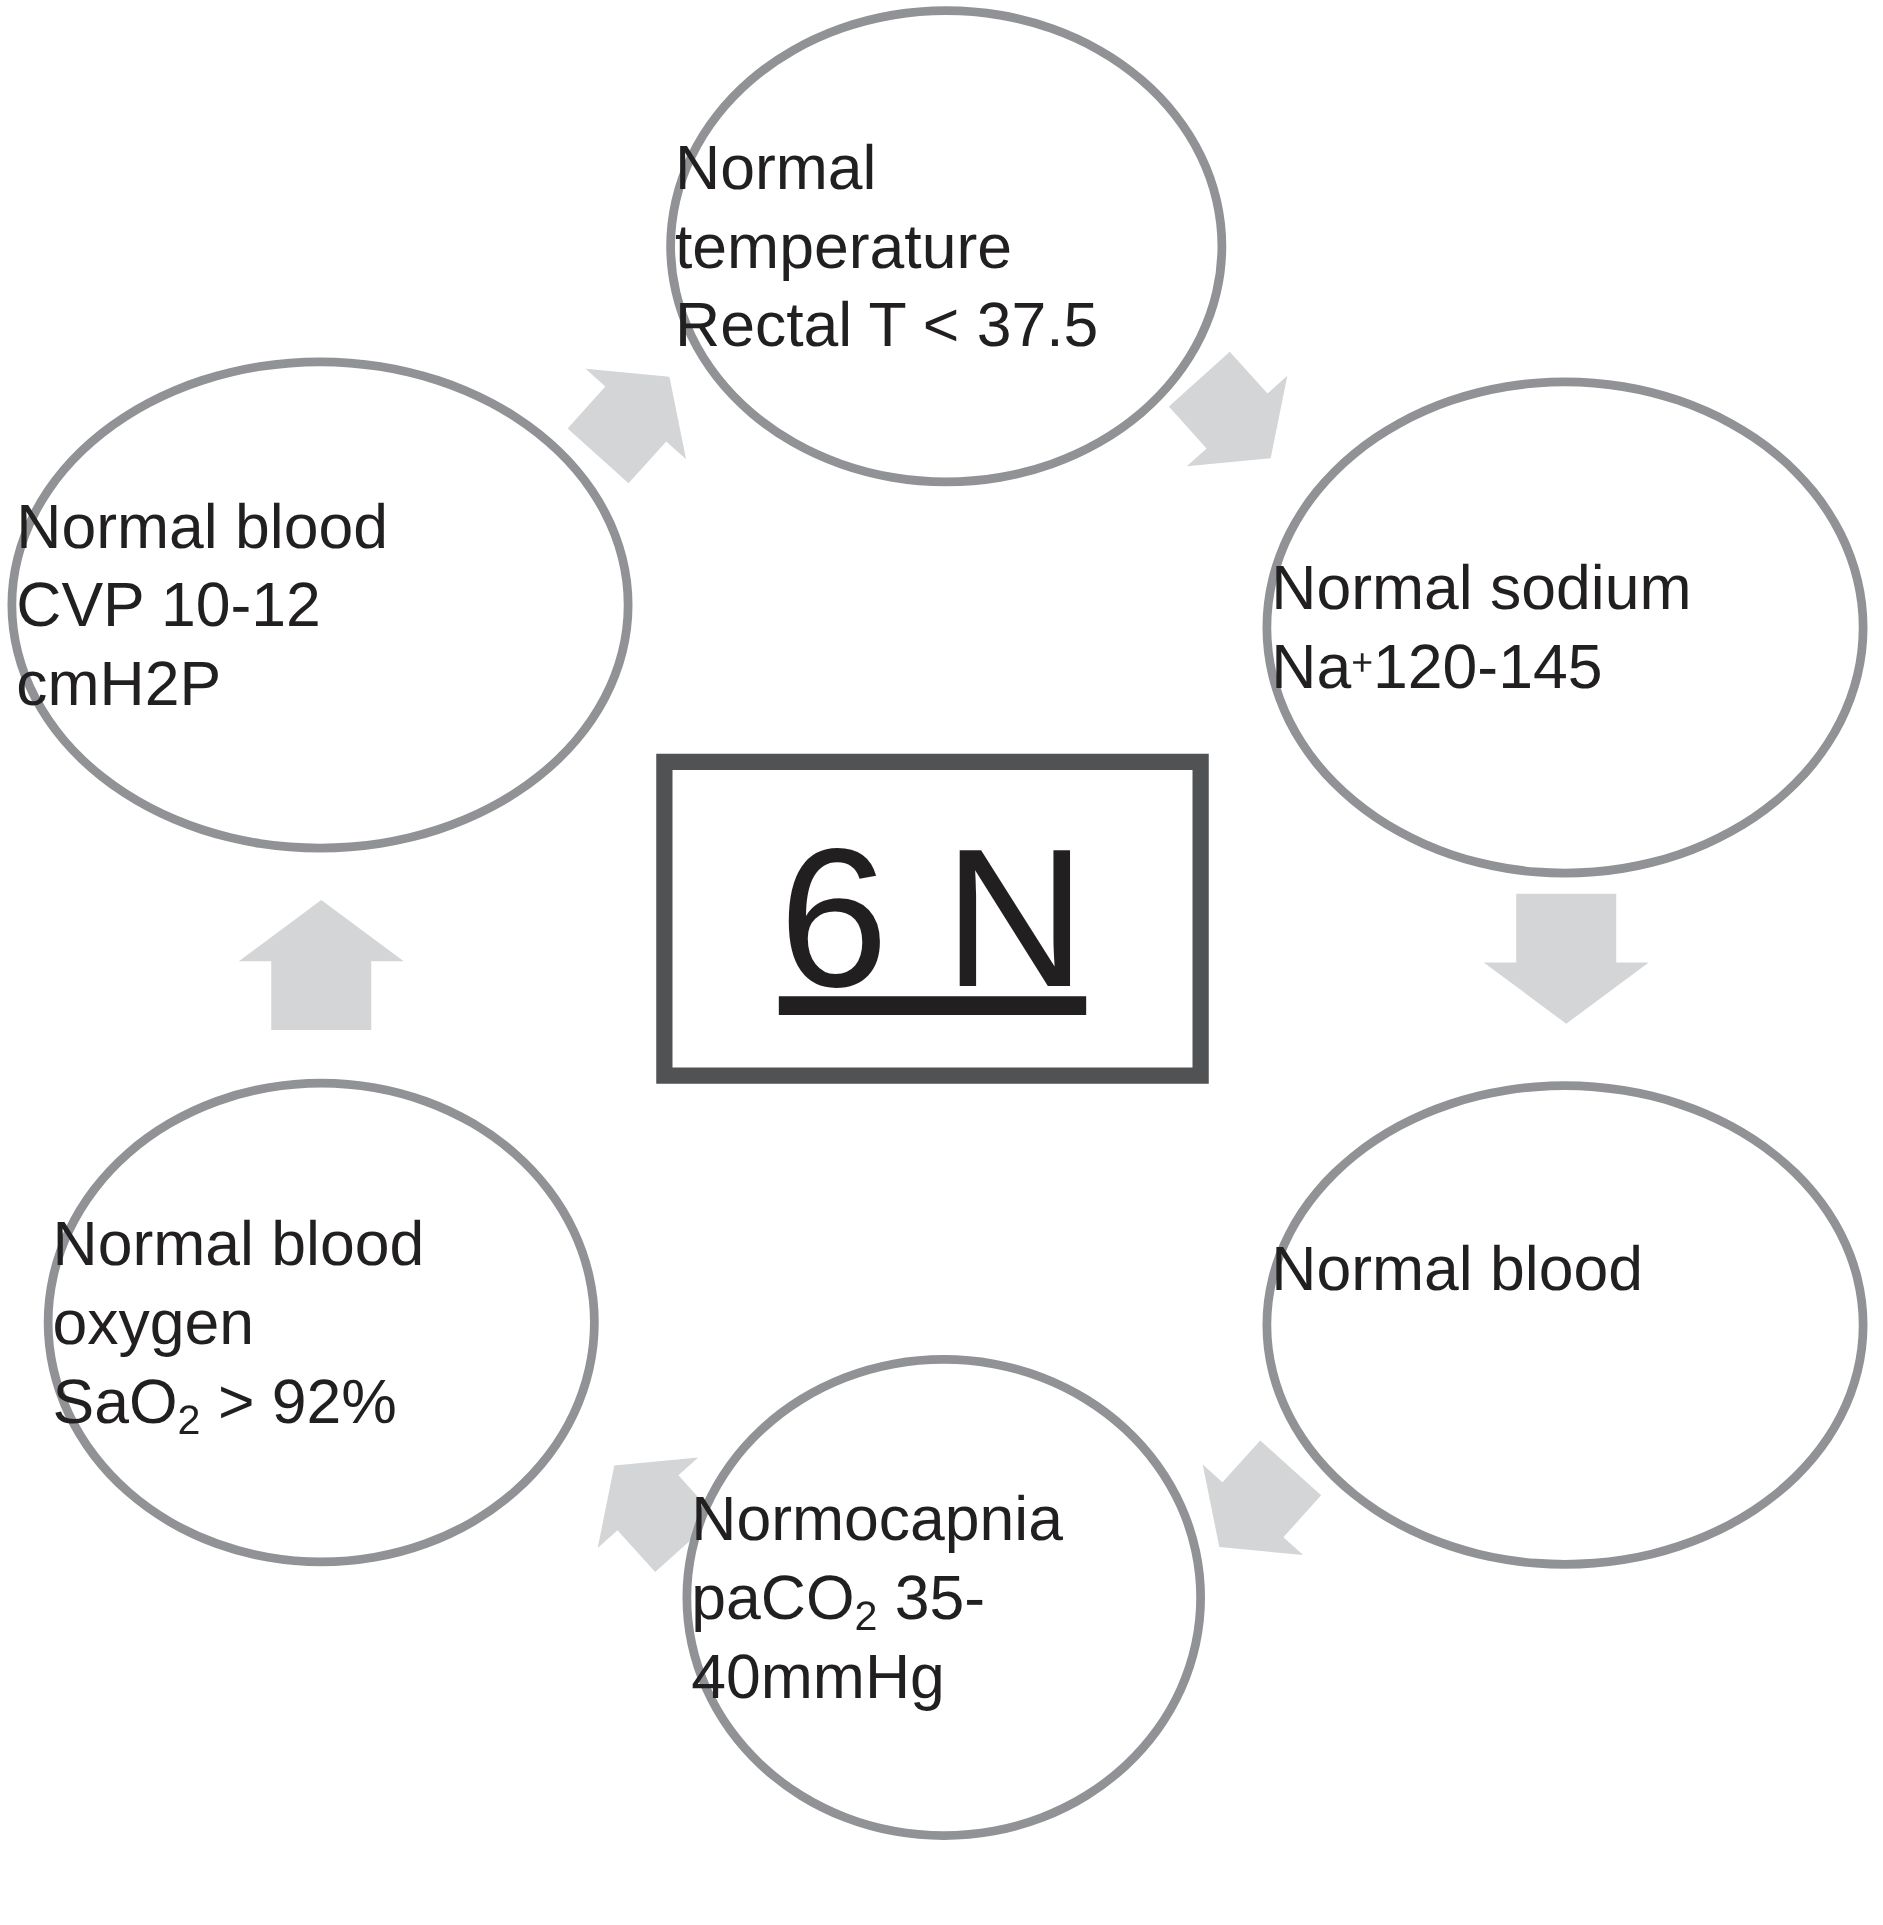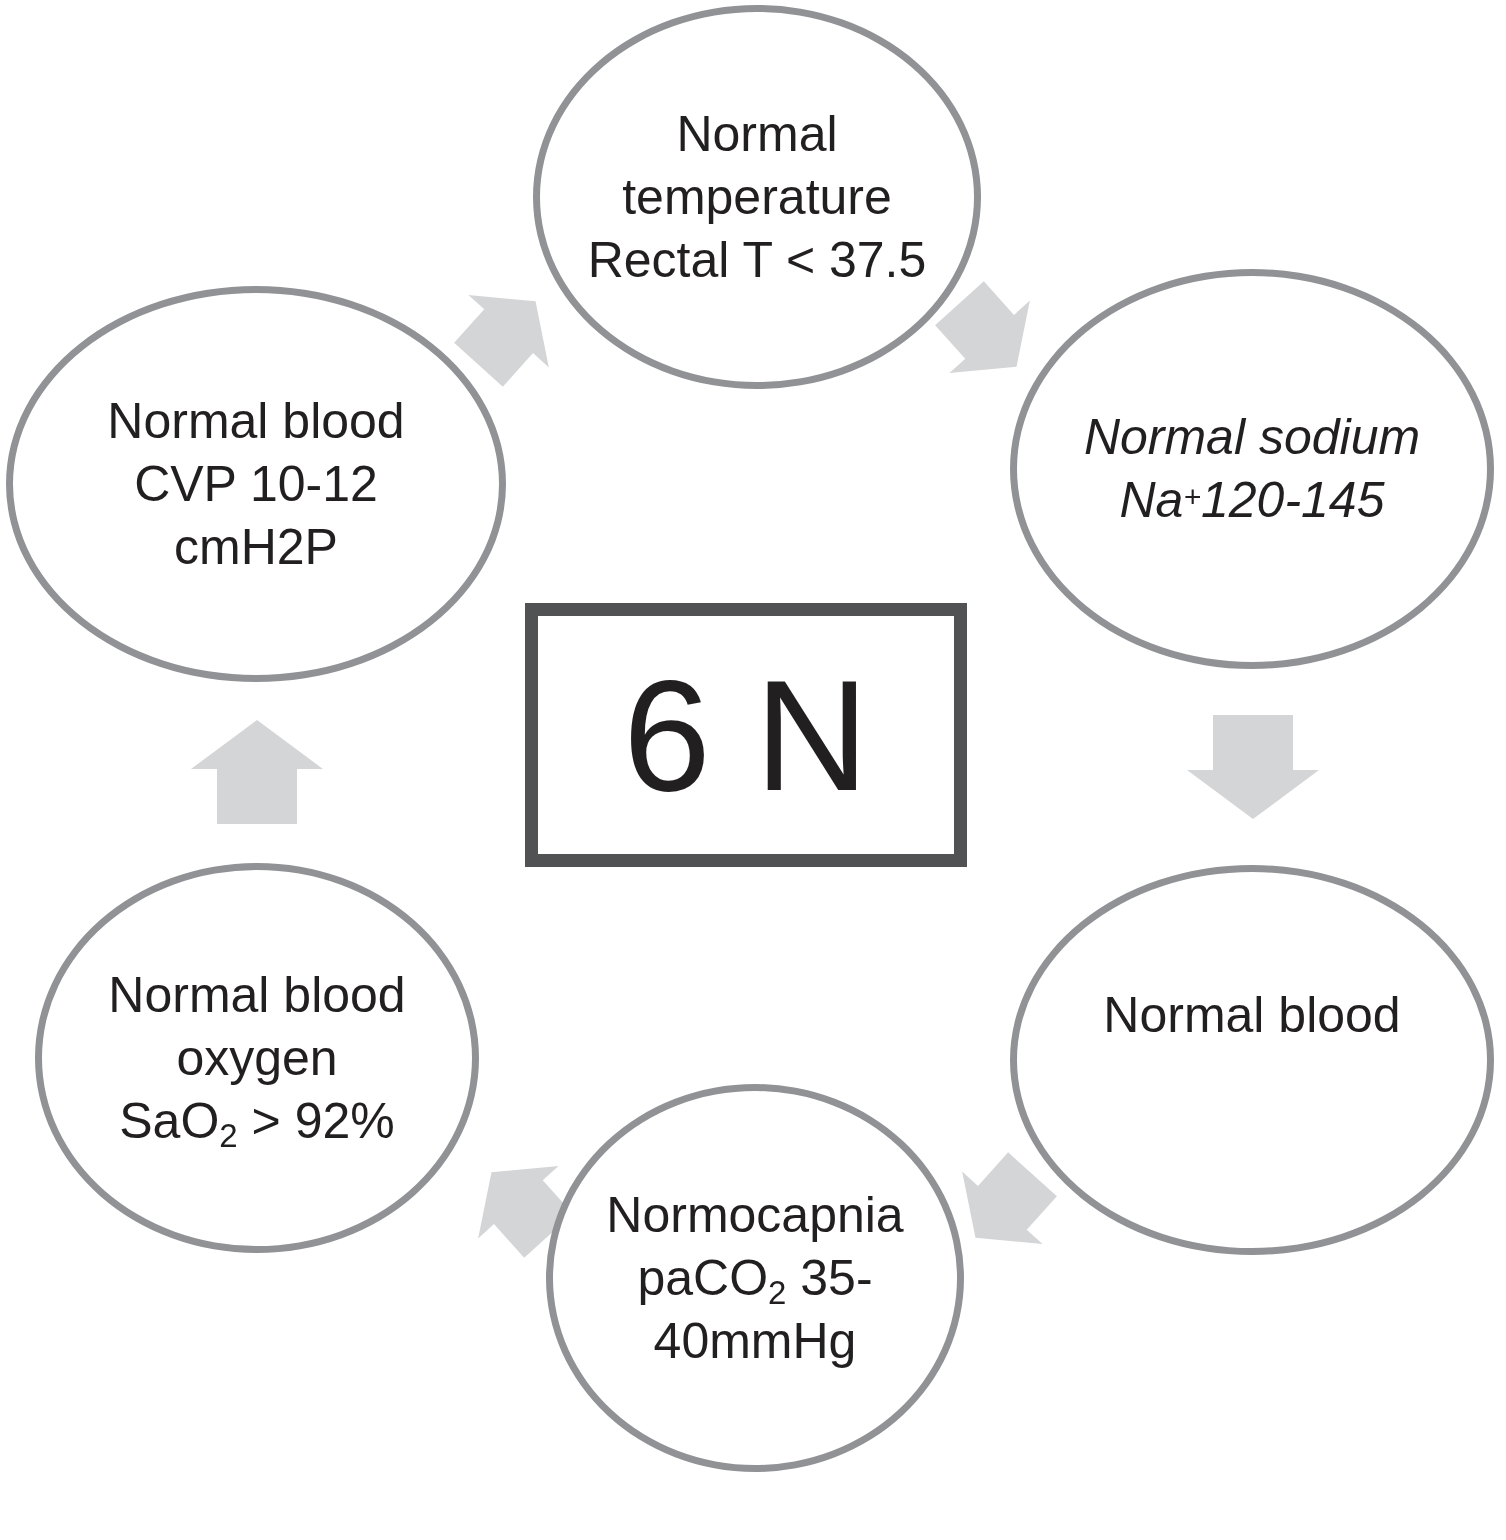--- a/index.html
+++ b/index.html
@@ -28,27 +28,26 @@
   }
   .circle {
     position: absolute;
     box-sizing: border-box;
     border: 7px solid var(--circle-stroke, #909295);
     border-radius: 50%;
     background: #ffffff;
     display: flex;
     align-items: center;
     justify-content: center;
-    text-align: center;
     font-size: 50px;
     line-height: 63px;
   }
   .circle-text { width: 100%; }
   #c-temperature { left: 533px; top: 5px;    width: 448px; height: 384px; }
-  #c-sodium      { left: 1010px; top: 269px; width: 484px; height: 400px; font-style: italic; }
+  #c-sodium      { left: 1010px; top: 302px; width: 484px; height: 400px; }
   #c-sugar       { left: 1010px; top: 865px; width: 484px; height: 390px; }
   #c-sugar .circle-text { transform: translateY(-45px); }
   #c-normocapnia { left: 546px; top: 1084px; width: 418px; height: 388px; }
   #c-oxygen      { left: 35px;  top: 863px;  width: 444px; height: 390px; }
   #c-volume      { left: 6px;   top: 286px;  width: 500px; height: 396px; }
   sup {
     font-size: 0.6em;
     vertical-align: 0.33em;
     line-height: 0;
   }
@@ -64,20 +63,21 @@
     top: 603px;
     width: 442px;
     height: 264px;
     border: 13px solid var(--box-border, #515254);
     background: #ffffff;
     display: flex;
     align-items: center;
     justify-content: center;
     font-size: 158px;
     line-height: 1;
+    text-decoration: underline;
   }
 </style>
 </head>
 <body>
 
 <div class="canvas">
 
   <svg class="arrow-layer" viewBox="0 0 1506 1540" xmlns="http://www.w3.org/2000/svg" aria-hidden="true">
     <defs>
       <polygon id="block-arrow" points="0,-52 -66,-3 -40,-3 -40,52 40,52 40,-3 66,-3"></polygon>

